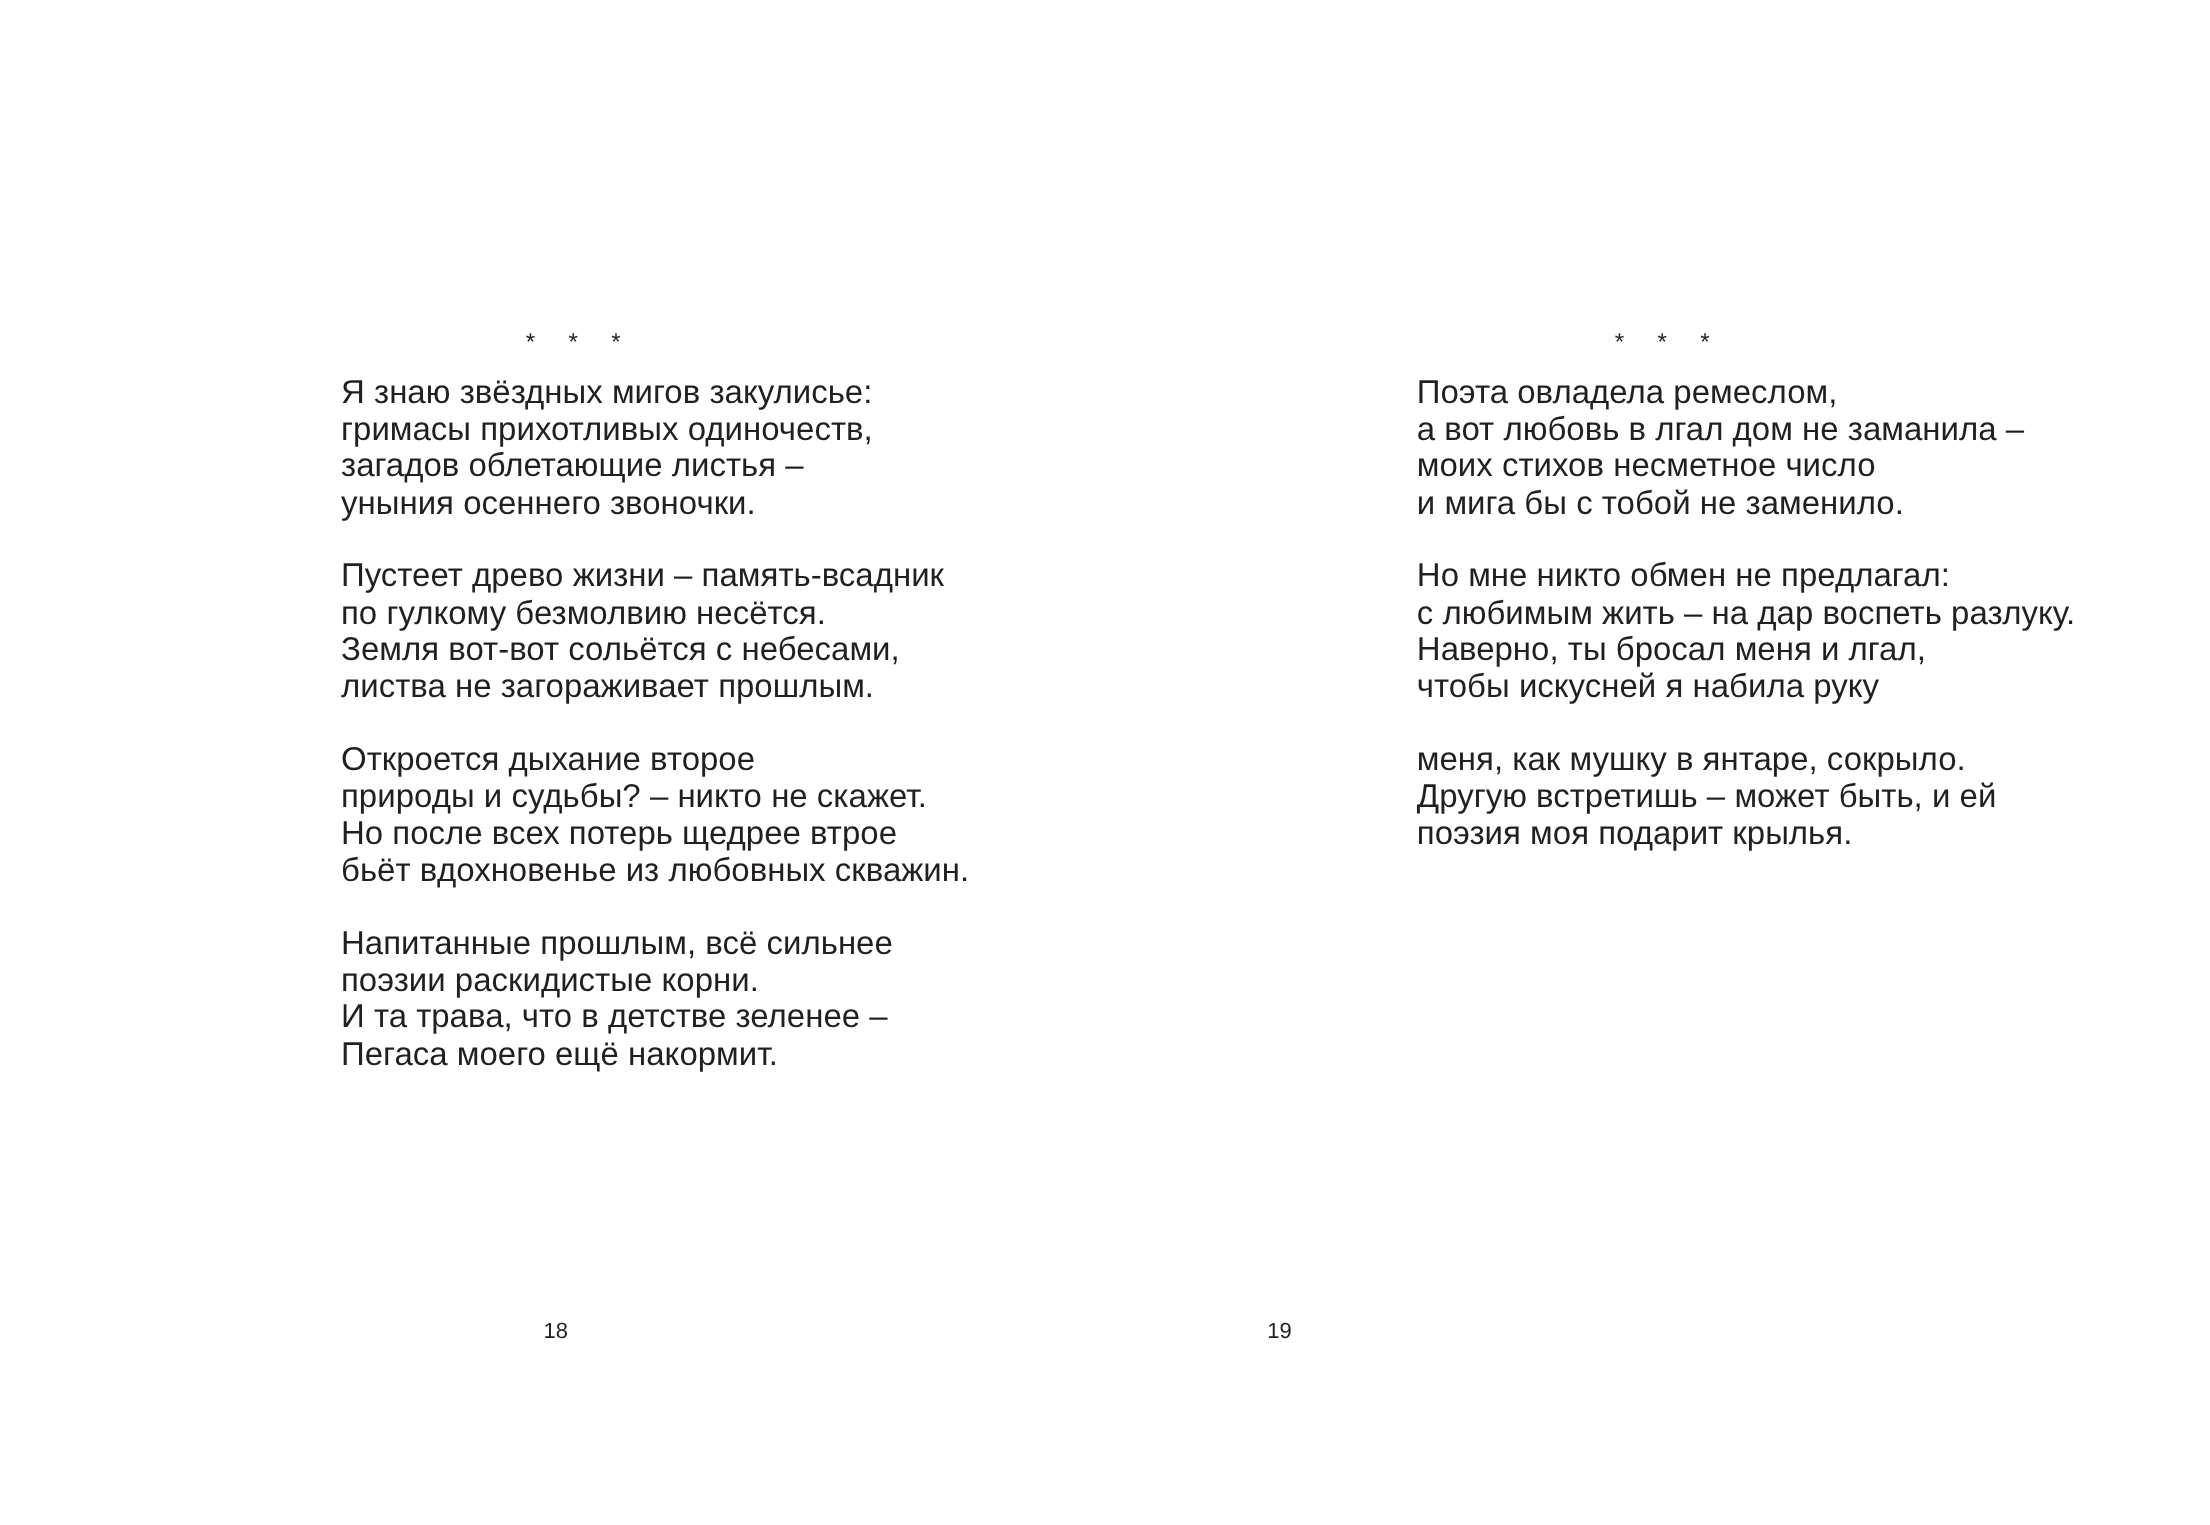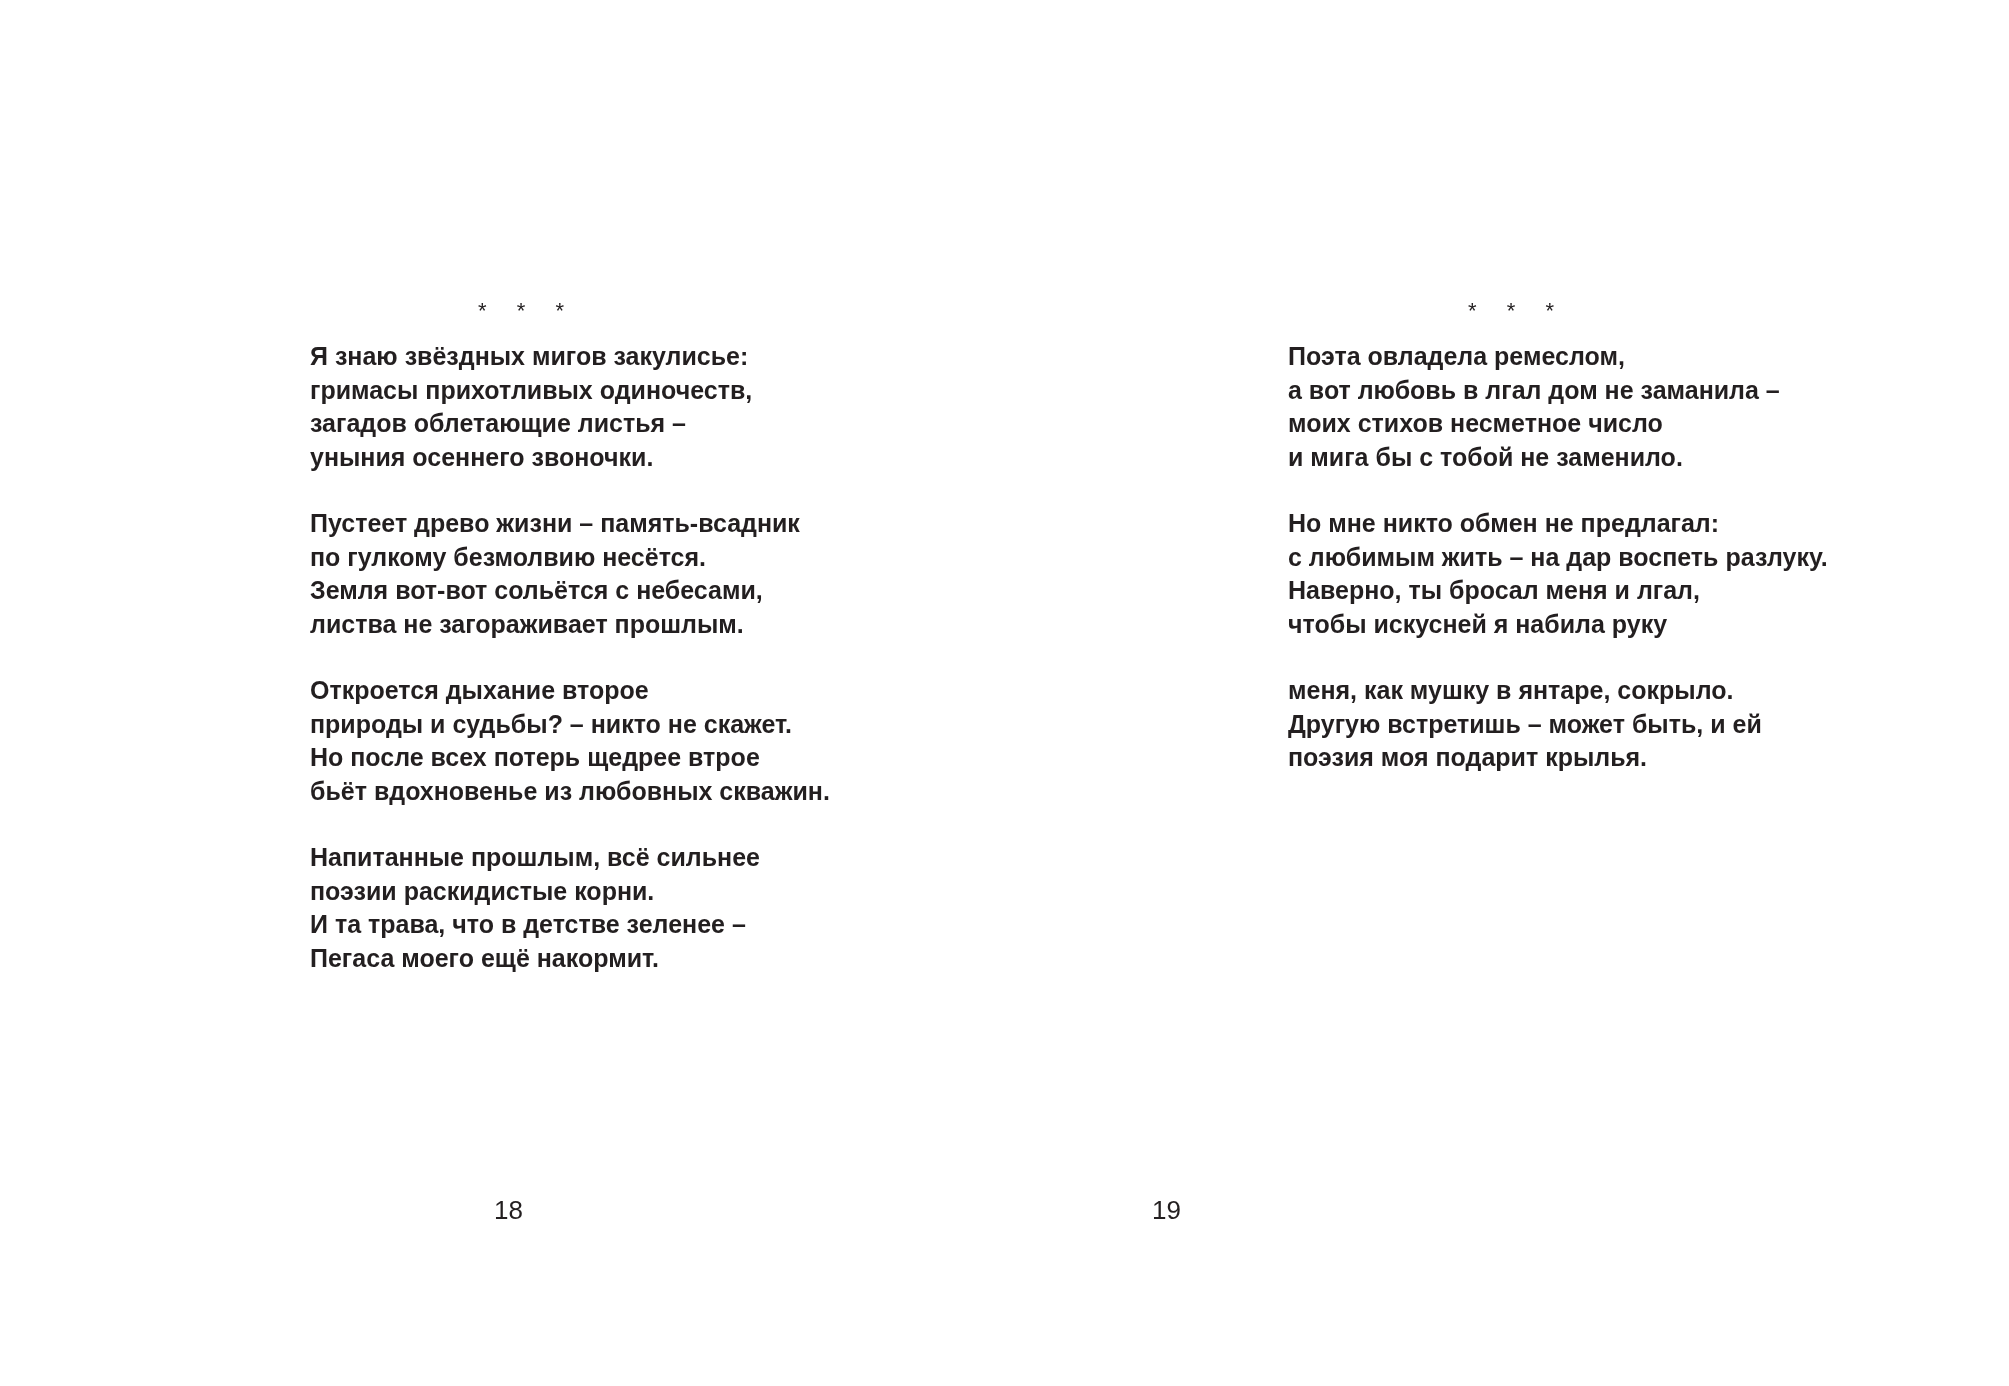--- a/index.html
+++ b/index.html
@@ -50,31 +50,31 @@
   }
   .page-left .asterisks  { padding-left: 168px; }
   .page-right .asterisks { padding-left: 180px; }
 
   .stanza {
     margin: 0 0 33px 0;
   }
   .stanza:last-child { margin-bottom: 0; }
 
   .line {
-    font-size: 25px;
+    font-size: 30px;
     line-height: 33.5px;
     color: #231f20;
     white-space: pre;
-    font-weight: 700;
+    font-weight: 400;
   }
 
   .folio {
     position: absolute;
     top: 1196px;
-    font-size: 26px;
+    font-size: 20px;
     line-height: 28px;
     color: #231f20;
   }
   .page-left .folio  { left: 494px; }
   .page-right .folio { left: 1152px; }
   .page-right .folio { left: 148px; }
 </style>
 </head>
 <body>
 

